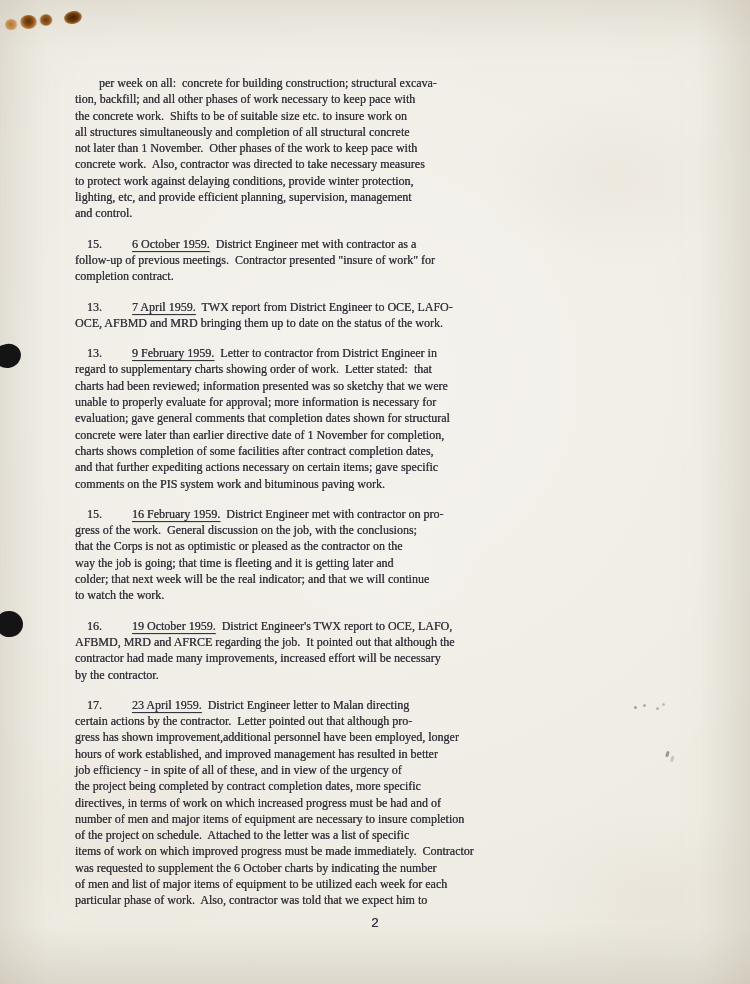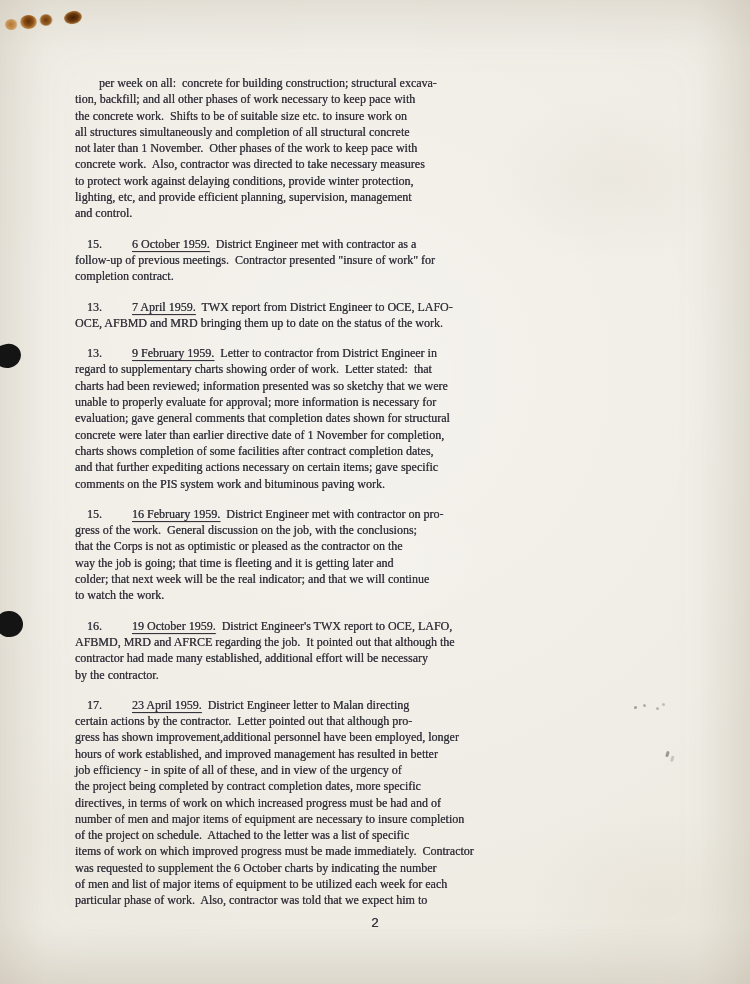--- a/index.html
+++ b/index.html
@@ -110,21 +110,21 @@
 and that further expediting actions necessary on certain items; gave specific
 comments on the PIS system work and bituminous paving work.</span></p>
     <p class="para"><span>    15.  </span><span class="u">16 February 1959.</span><span>  District Engineer met with contractor on pro-
 gress of the work.  General discussion on the job, with the conclusions;
 that the Corps is not as optimistic or pleased as the contractor on the
 way the job is going; that time is fleeting and it is getting later and
 colder; that next week will be the real indicator; and that we will continue
 to watch the work.</span></p>
     <p class="para"><span>    16.  </span><span class="u">19 October 1959.</span><span>  District Engineer's TWX report to OCE, LAFO,
 AFBMD, MRD and AFRCE regarding the job.  It pointed out that although the
-contractor had made many established, additional effort will be necessary
+contractor had made many improvements, increased effort will be necessary
 by the contractor.</span></p>
     <p class="para"><span>    17.  </span><span class="u">23 April 1959.</span><span>  District Engineer letter to Malan directing
 certain actions by the contractor.  Letter pointed out that although pro-
 gress has shown improvement,additional personnel have been employed, longer
 hours of work established, and improved management has resulted in better
 job efficiency - in spite of all of these, and in view of the urgency of
 the project being completed by contract completion dates, more specific
 directives, in terms of work on which increased progress must be had and of
 number of men and major items of equipment are necessary to insure completion
 of the project on schedule.  Attached to the letter was a list of specific

